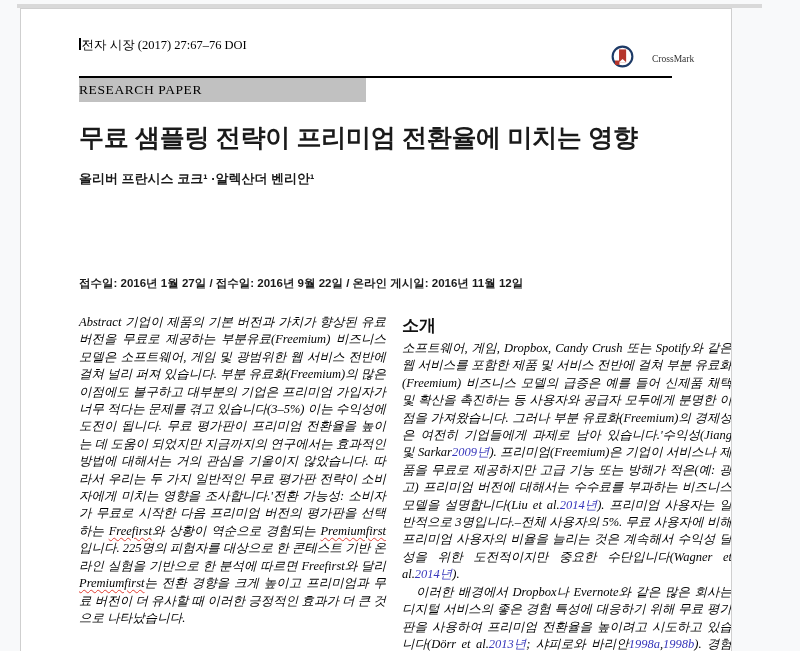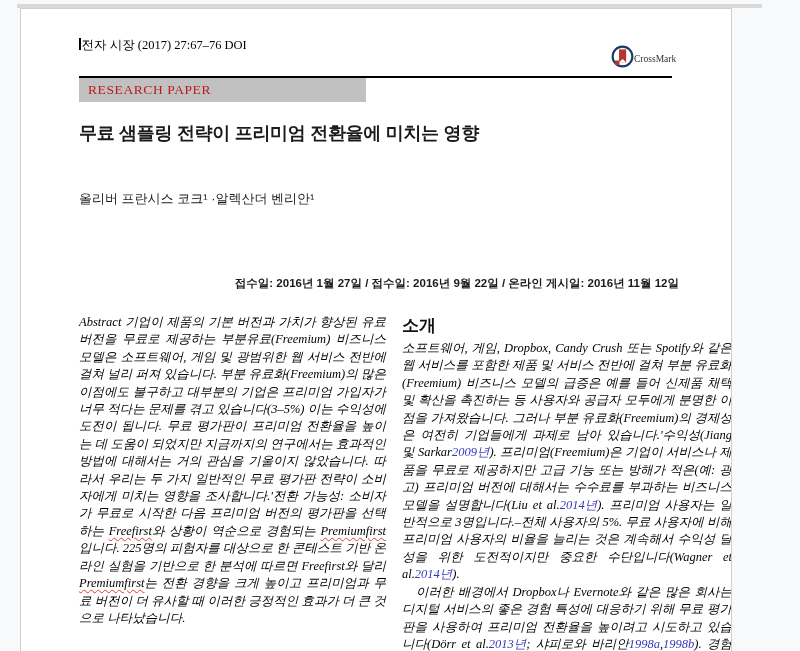--- a/index.html
+++ b/index.html
@@ -30,48 +30,48 @@
   .journal-ref{
     position:absolute;left:58px;top:28px;
     font-size:12.5px;line-height:17px;white-space:nowrap;color:#000;
   }
   .caret{
     display:inline-block;width:1.5px;height:12px;background:#000;
     vertical-align:-1px;margin-right:1px;
   }
   .crossmark{
     position:absolute;left:590px;top:36px;
-    display:flex;align-items:center;gap:0;
+    display:flex;align-items:center;gap:18px;
   }
   .crossmark-label{
     font-size:9.5px;color:#333;font-family:"Liberation Serif", serif;
   }
   .rule{
     position:absolute;left:58px;top:67px;width:593px;height:2px;background:#000;
   }
   .banner{
     position:absolute;left:58px;top:69px;width:287px;height:24px;
     background:var(--banner-bg);
-    display:flex;align-items:center;padding-left:9px;
-    font-size:13.5px;letter-spacing:0.6px;color:#b91c1c;
+    display:flex;align-items:center;
+    font-size:13.5px;letter-spacing:0.6px;color:#000000;
   }
   .paper-title{
     position:absolute;left:58px;top:112px;width:620px;
     font-family:"Liberation Sans", sans-serif;
-    font-weight:700;font-size:18px;letter-spacing:-0.3px;color:#1a1a1a;
+    font-weight:700;font-size:25px;letter-spacing:-0.3px;color:#1a1a1a;
   }
   .authors{
     position:absolute;left:58px;top:161px;
     font-family:"Liberation Sans", sans-serif;
-    font-weight:400;font-size:13px;color:#1a1a1a;margin-top:20px;
+    font-weight:700;font-size:13px;color:#1a1a1a;
   }
   .dates{
     position:absolute;left:58px;top:267px;width:600px;
     font-family:"Liberation Sans", sans-serif;
-    font-weight:700;font-size:11.5px;line-height:14.5px;color:#1a1a1a;text-align:right;
+    font-weight:700;font-size:11.5px;line-height:14.5px;color:#1a1a1a;
   }
   
   .columns{
     position:absolute;left:58px;top:305px;width:653px;
     display:flex;gap:16px;
   }
   .col-left{width:307px;}
   .col-right{width:330px;}
   .body-text{
     font-size:12.5px;line-height:17.4px;text-align:justify;color:#000;font-style:italic;

